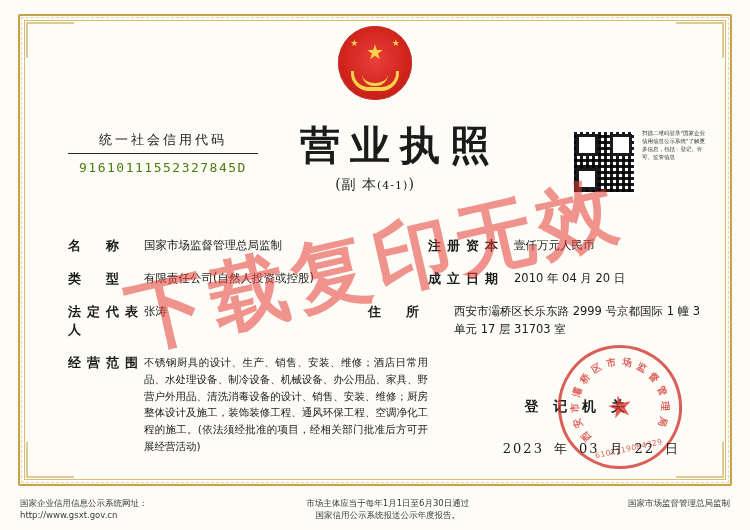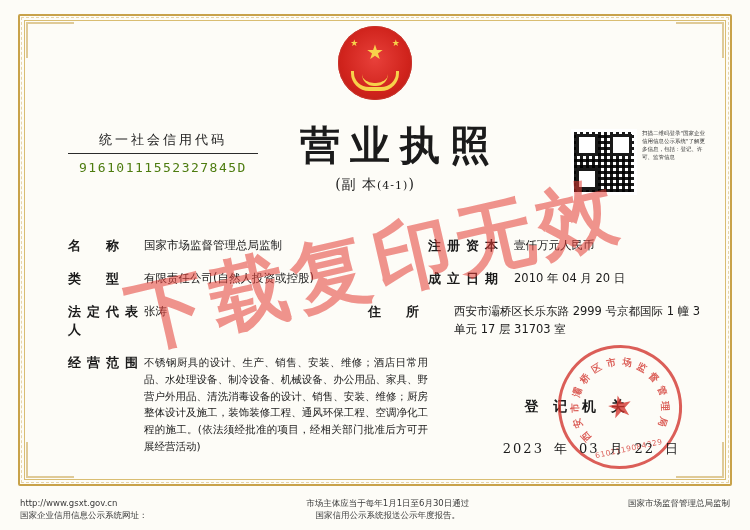--- a/index.html
+++ b/index.html
@@ -456,22 +456,22 @@
   </div>
 
   <div class="date-line">
     <span>2023</span><span class="n">年</span><span>03</span><span class="n">月</span><span>22</span><span class="n">日</span>
   </div>
 
   <div class="watermark">下载复印无效</div>
 
   <div class="footer">
     <div class="left">
+      <div>国家企业信用信息公示系统网址：</div>
       <div>http://www.gsxt.gov.cn</div>
-      <div>国家企业信用信息公示系统网址：</div>
     </div>
     <div class="mid">
       <div>市场主体应当于每年1月1日至6月30日通过</div>
       <div>国家信用公示系统报送公示年度报告。</div>
     </div>
     <div class="right">
       <div>国家市场监督管理总局监制</div>
     </div>
   </div>
 

